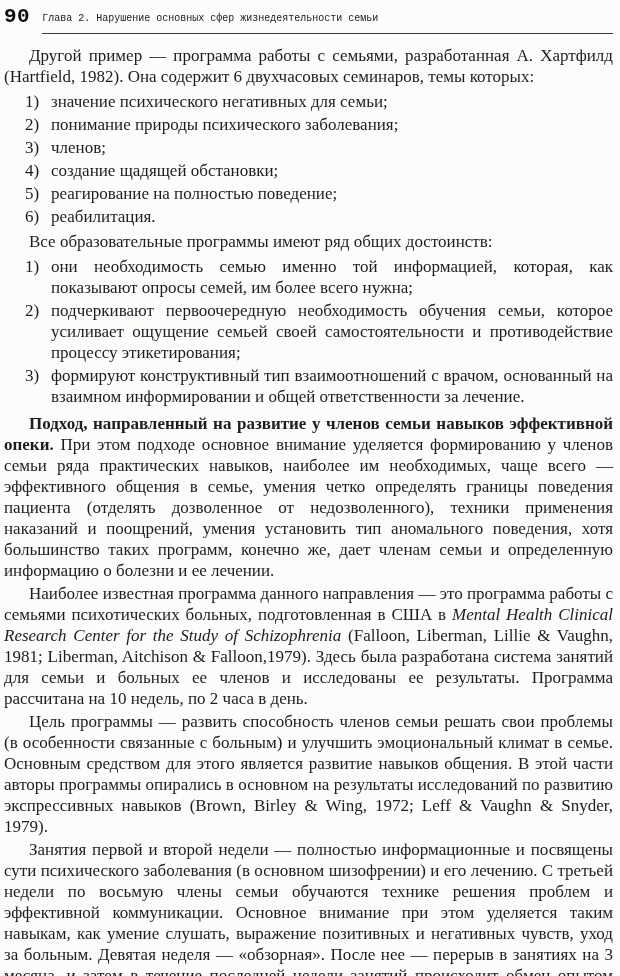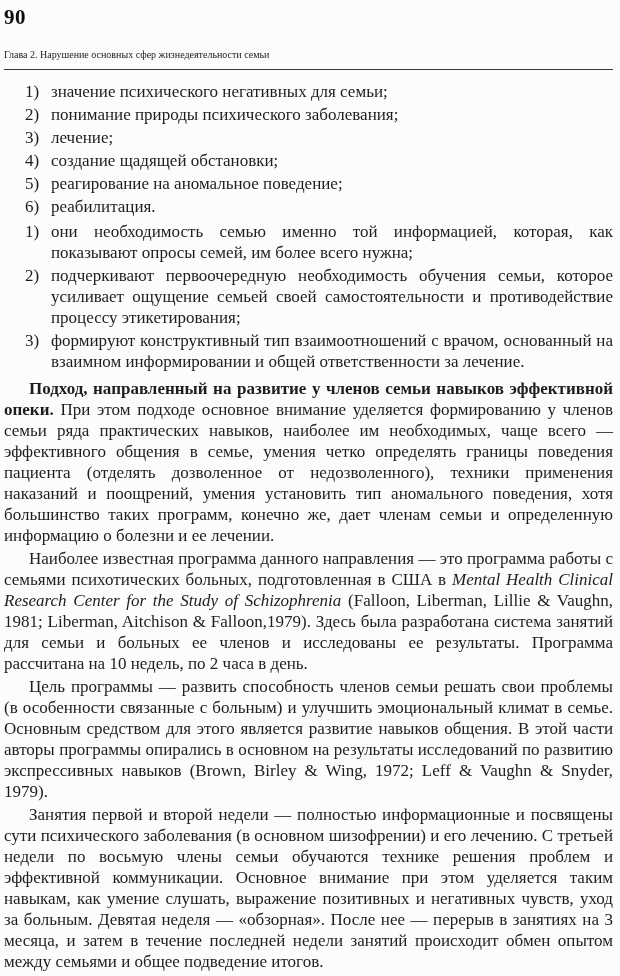--- a/index.html
+++ b/index.html
@@ -12,22 +12,21 @@
     padding: 5px 7px 0 4px;
     overflow: hidden;
     font-family: "Liberation Serif", "DejaVu Serif", serif;
     color: #1d1d1d;
   }
   
   .pagehead {
     display: flex;
     align-items: stretch;
     gap: 12px;
-    font-family: Liberation Serif, serif;
-    flex-direction: column;
+    font-family: Liberation Mono, monospace;
   }
   .pagenum {
     font-size: 21px;
     font-weight: 700;
     line-height: 24px;
     color: #0e0e0e;
     letter-spacing: 0.5px;
     flex: 0 0 auto;
   }
   .headline {
@@ -67,48 +66,50 @@
 
   <header class="pagehead">
     <div class="pagenum">90</div>
     <div class="headline">
       <span class="chapter">Глава 2. Нарушение основных сфер жизнедеятельности семьи</span>
     </div>
   </header>
 
   <main class="bodytext">
 
+    <p class="para indent">Другой пример — программа работы с семьями, разработанная А. Хартфилд (Hartfield, 1982). Она содержит 6 двухчасовых семинаров, темы которых:</p>
 
     <ol class="numlist">
       <li class="li">
         <span class="num">1)</span>
         <span class="litext">значение психического негативных для семьи;</span>
       </li>
       <li class="li">
         <span class="num">2)</span>
         <span class="litext">понимание природы психического заболевания;</span>
       </li>
       <li class="li">
         <span class="num">3)</span>
-        <span class="litext">лечение;</span>
+        <span class="litext">членов;</span>
       </li>
       <li class="li">
         <span class="num">4)</span>
         <span class="litext">создание щадящей обстановки;</span>
       </li>
       <li class="li">
         <span class="num">5)</span>
-        <span class="litext">реагирование на аномальное поведение;</span>
+        <span class="litext">реагирование на полностью поведение;</span>
       </li>
       <li class="li">
         <span class="num">6)</span>
         <span class="litext">реабилитация.</span>
       </li>
     </ol>
 
+    <p class="para indent">Все образовательные программы имеют ряд общих достоинств:</p>
 
     <ol class="numlist">
       <li class="li">
         <span class="num">1)</span>
         <span class="litext">они необходимость семью именно той информацией, которая, как показывают опросы семей, им более всего нужна;</span>
       </li>
       <li class="li">
         <span class="num">2)</span>
         <span class="litext">подчеркивают первоочередную необходимость обучения семьи, которое усиливает ощущение семьей своей самостоятельности и противодействие процессу этикетирования;</span>
       </li>

